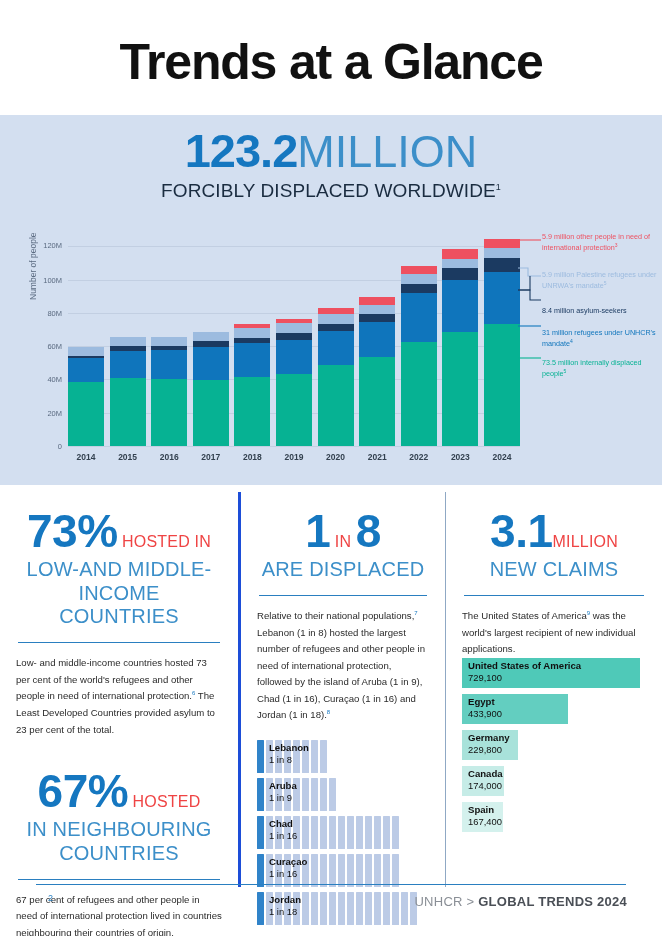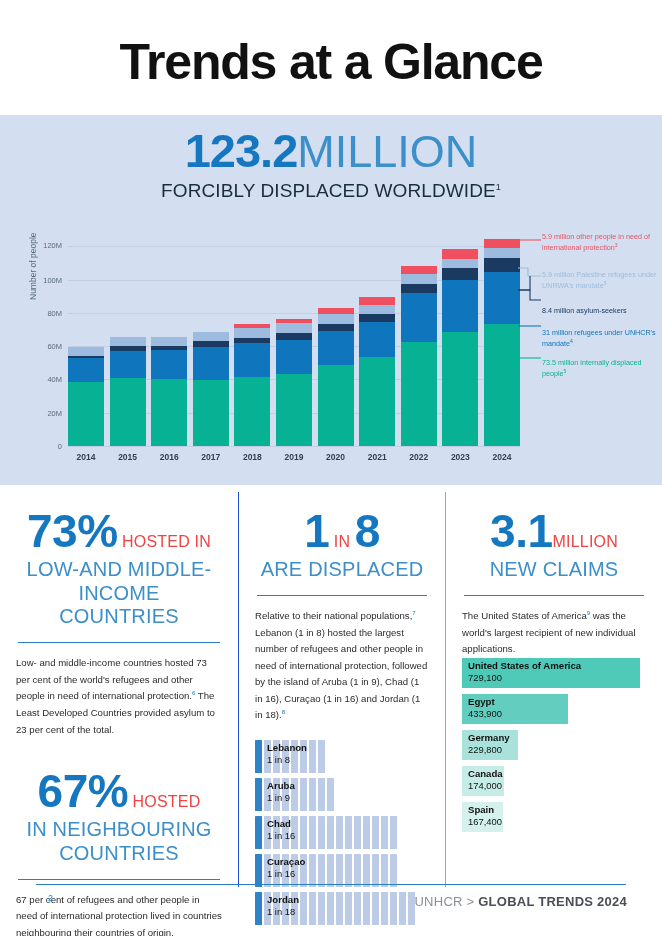--- a/index.html
+++ b/index.html
@@ -150,21 +150,21 @@
     position: absolute;
     left: 0; top: 492px;
     width: 662px; height: 395px;
     display: flex;
   }
   .col {
     position: relative;
     padding: 8px 16px 0 16px;
   }
   .col-1 { width: 238px; }
-  .col-2 { width: 208px; border-left: 1px solid #1d4ed8; border-right: 1px solid #8fa8c4; }
+  .col-2 { width: 208px; border-left: 3px solid #1d4ed8; border-right: 1px solid #8fa8c4; }
   .col-3 { width: 216px; }
 
   .stat-head {
     text-align: center;
     color: #3c8fc9;
     line-height: 1.18;
     padding: 4px 0 0 0;
   }
   .stat-num {
     font-size: 46px;

